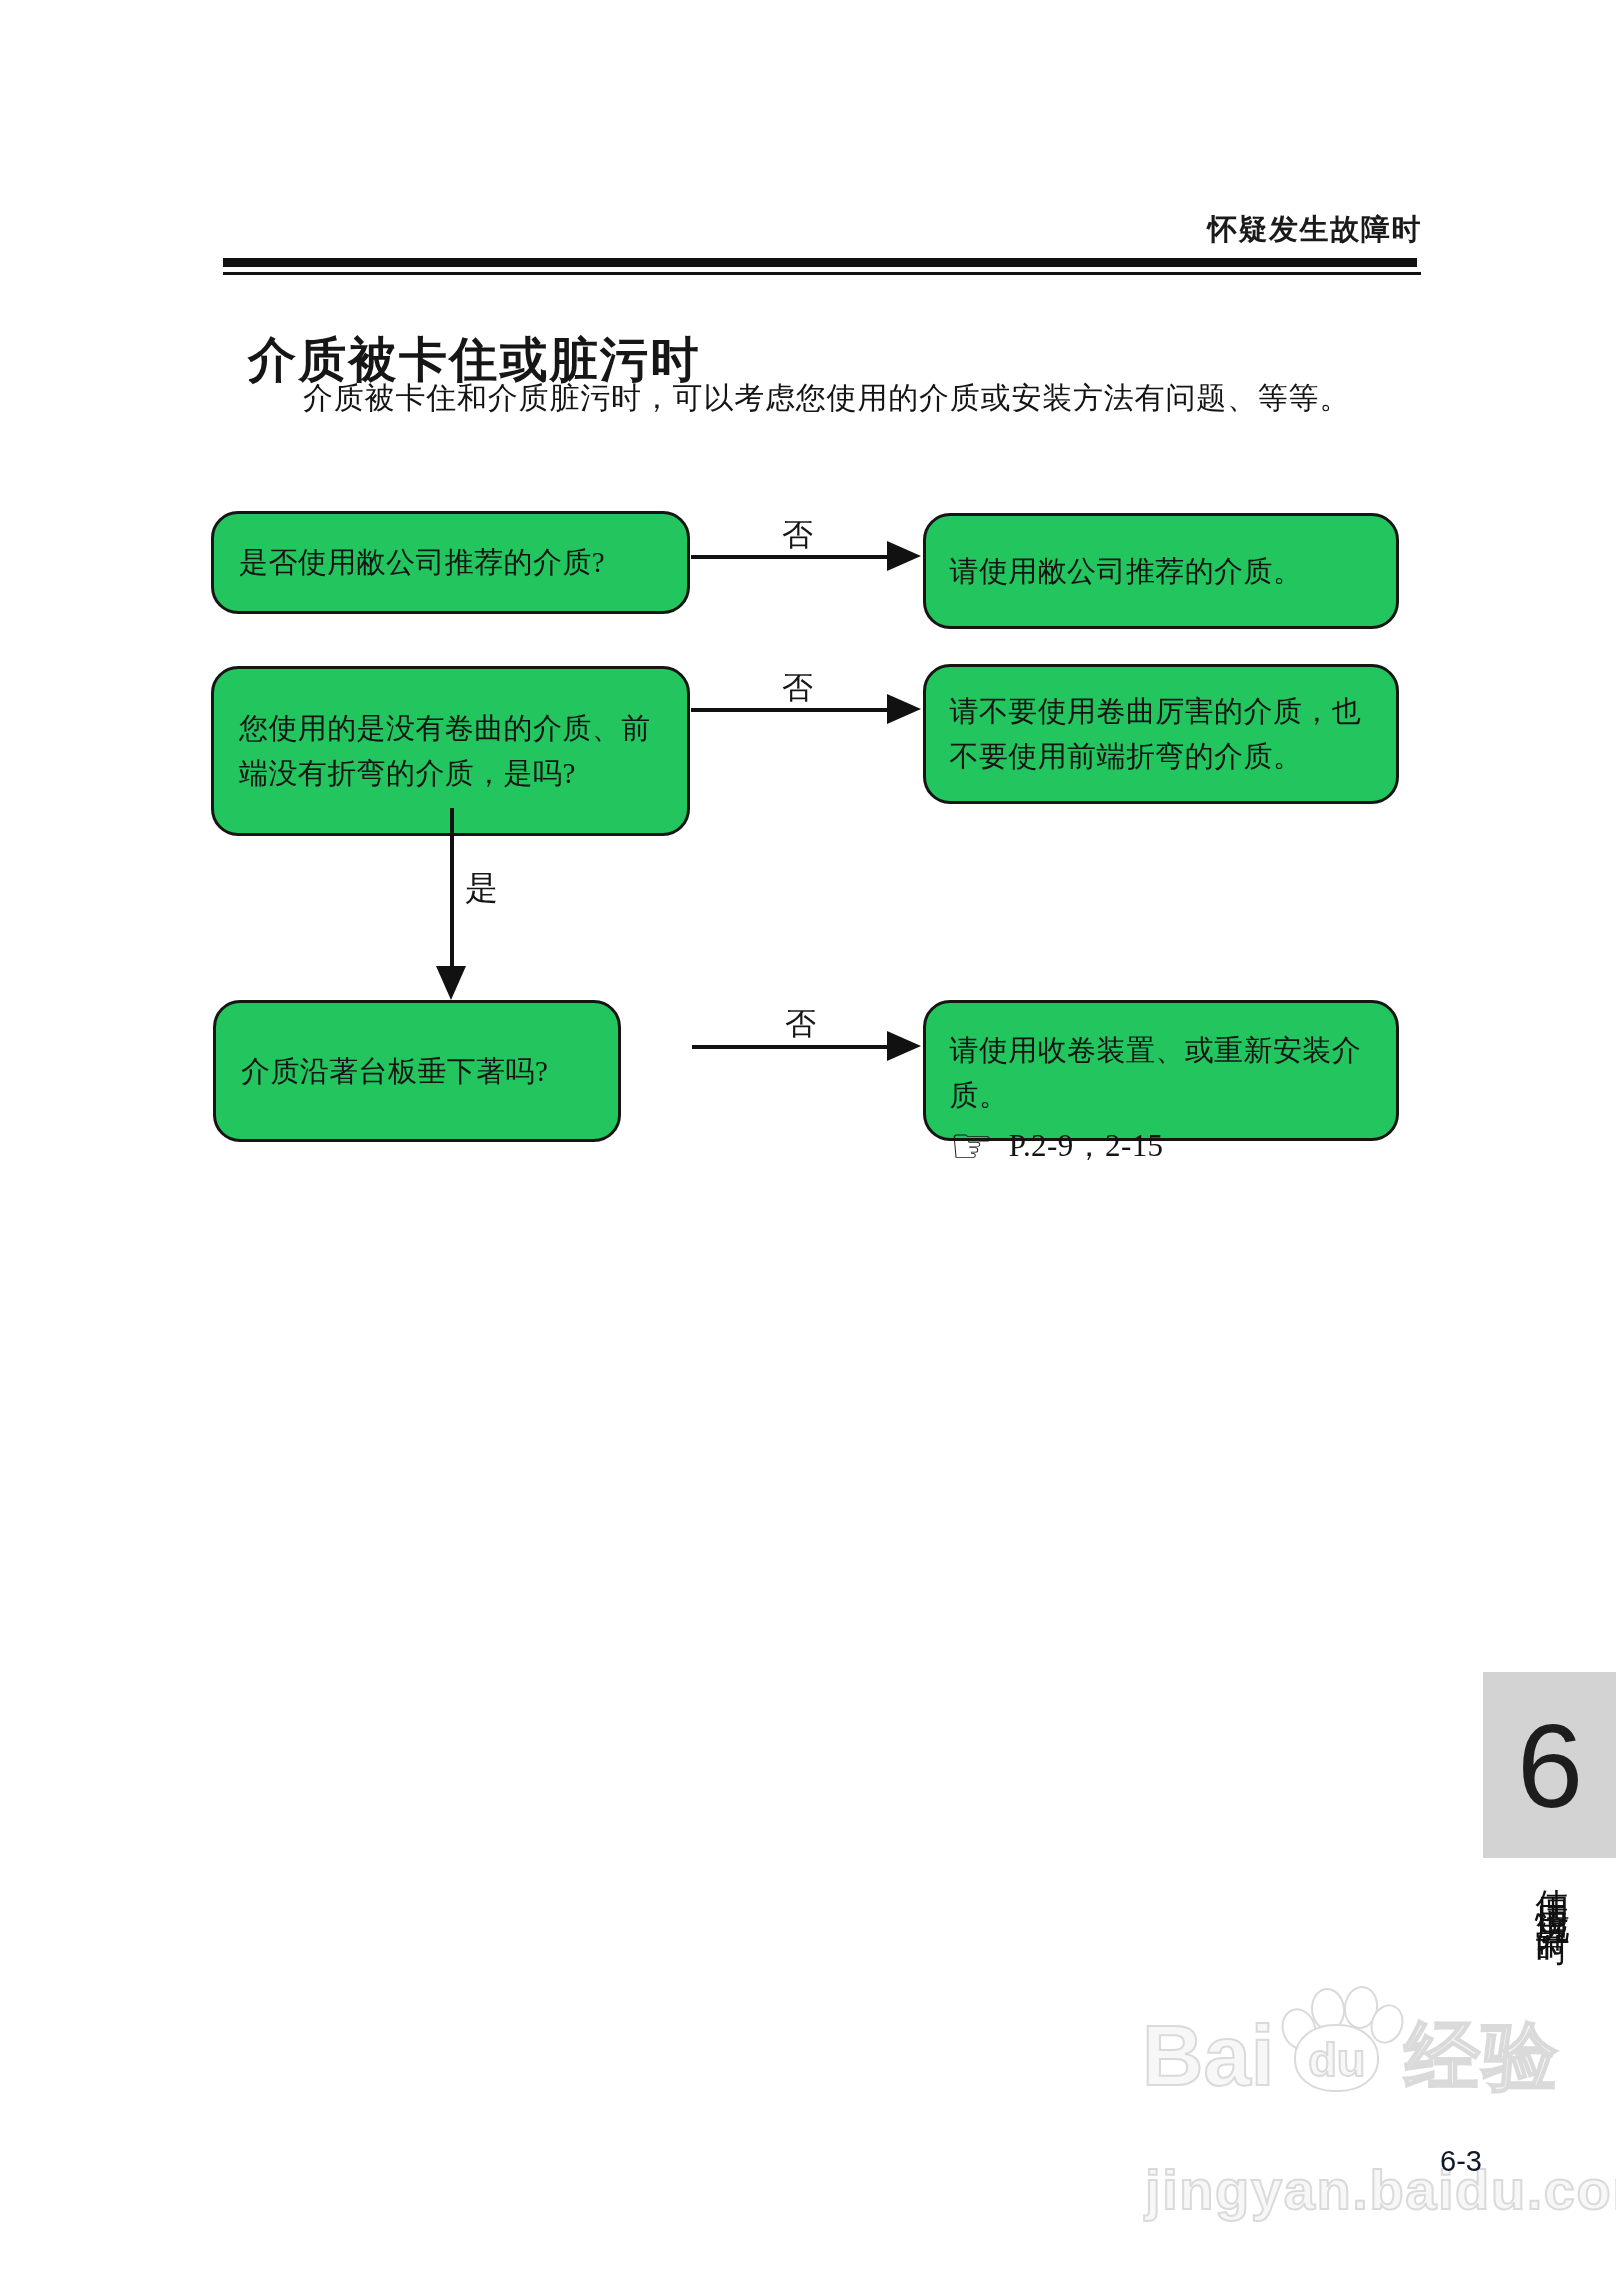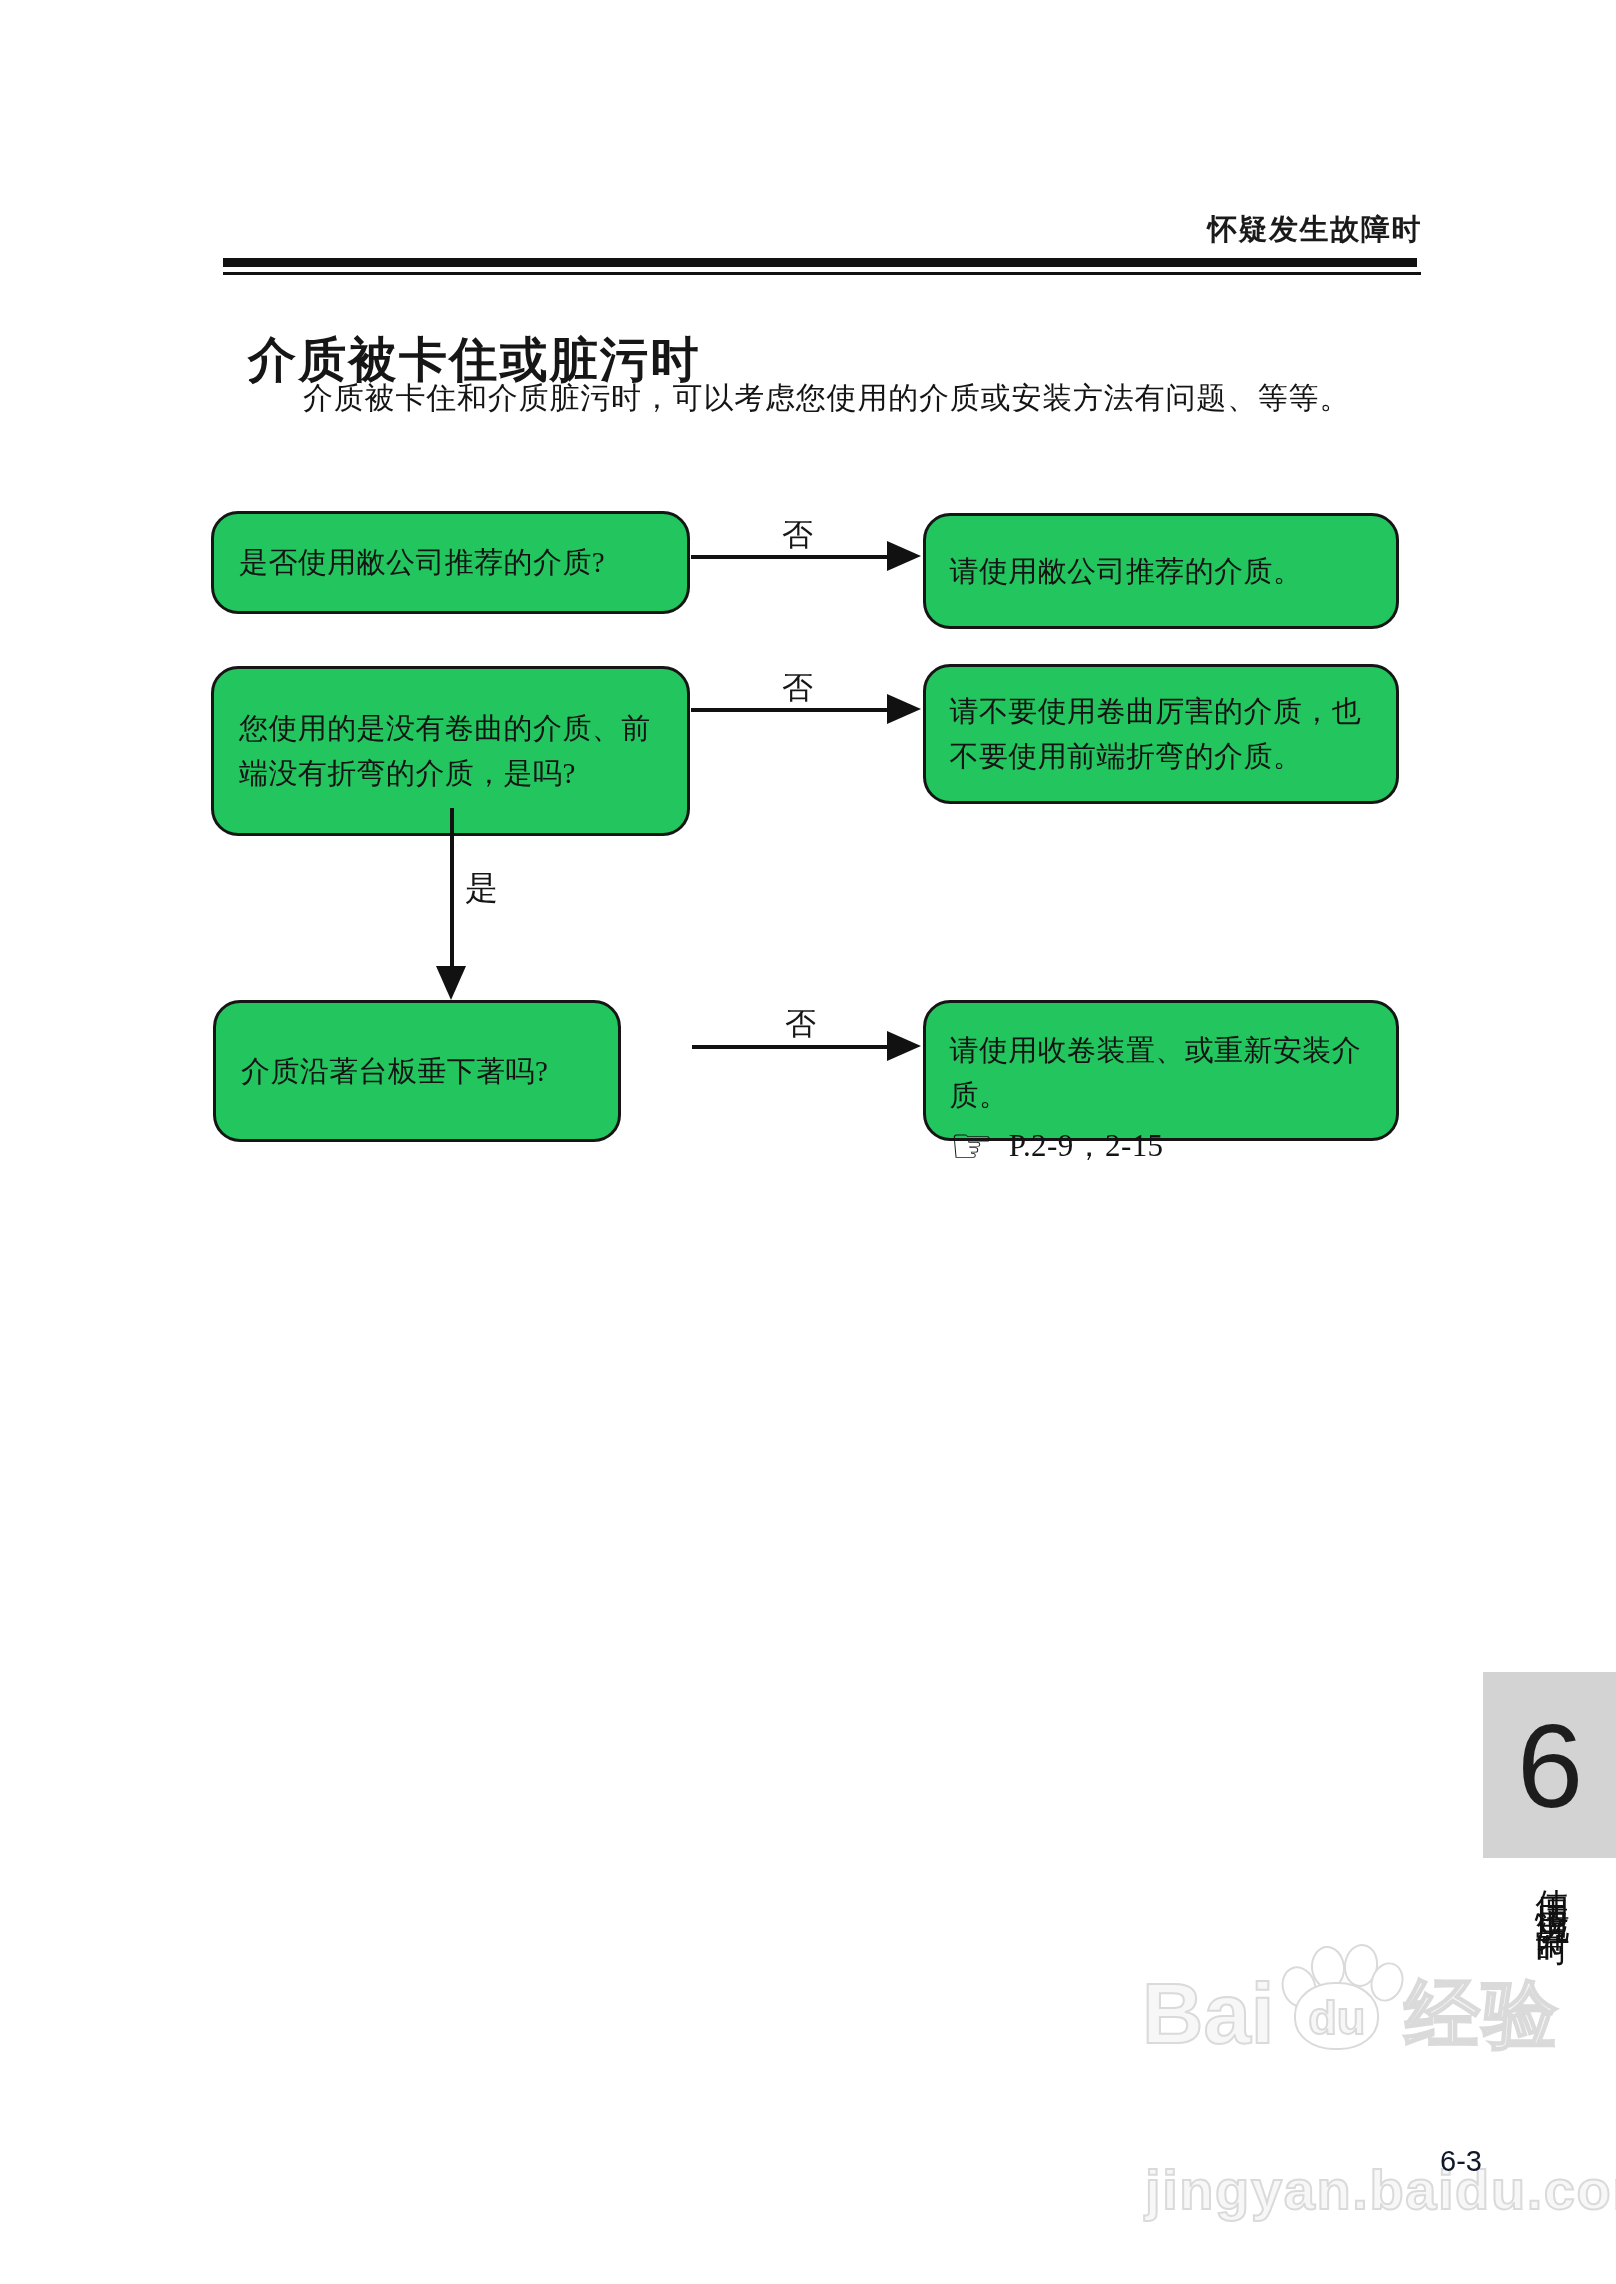--- a/index.html
+++ b/index.html
@@ -70,21 +70,21 @@
     writing-mode:vertical-rl;text-orientation:upright;
     font-size:34px;letter-spacing:7px;color:#111;
   }
   .page-num{
     left:1440px;top:2145px;
     font-family:"Liberation Sans","DejaVu Sans",sans-serif;
     font-size:29px;color:#0f172a;
   }
   
   .wm{pointer-events:none;}
-  .wm-row{left:1142px;top:1949px;display:flex;align-items:flex-start;}
+  .wm-row{left:1142px;top:1991px;display:flex;align-items:flex-start;}
   .wm-text{
     font-family:"Liberation Sans","DejaVu Sans",sans-serif;
     font-weight:bold;color:#f7f7f7;
     -webkit-text-stroke:2px #dadada;
   }
   .wm-bai{font-size:85px;line-height:1;margin-top:22px;}
   .wm-cjk{font-size:75px;line-height:1;margin-top:28px;letter-spacing:3.1px;}
   .wm-url{left:1145px;top:2162px;font-size:56px;line-height:1;letter-spacing:1.6px;}
   .paw{width:124px;height:100px;position:relative;margin:0 3.1px;}
   .paw-toe{

